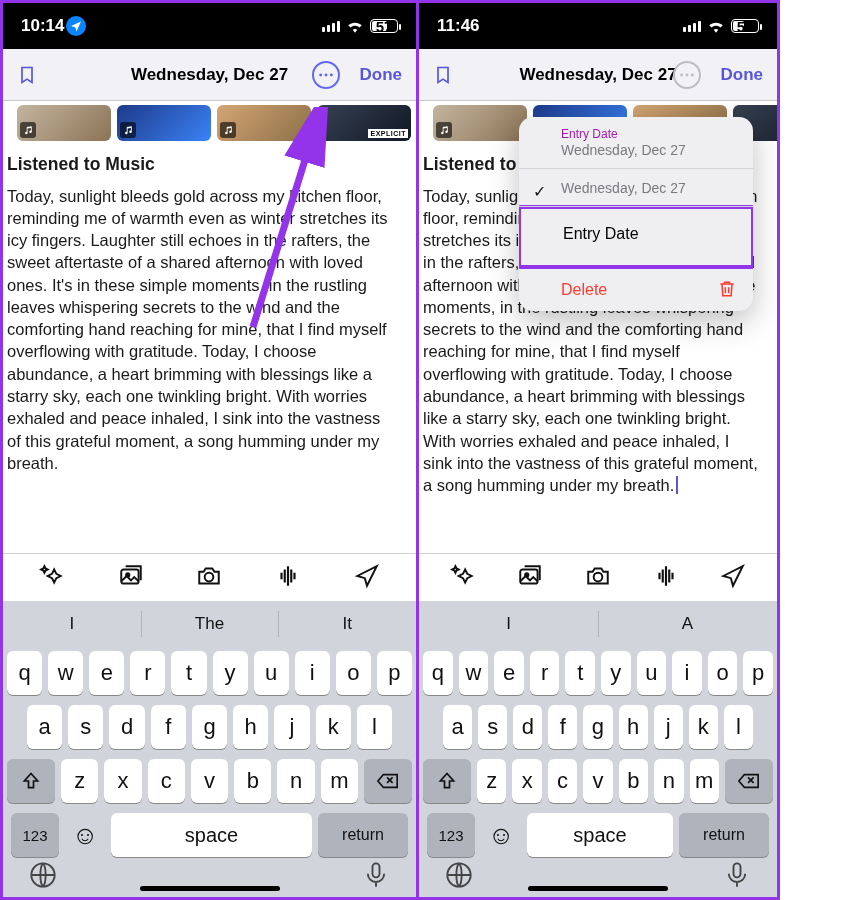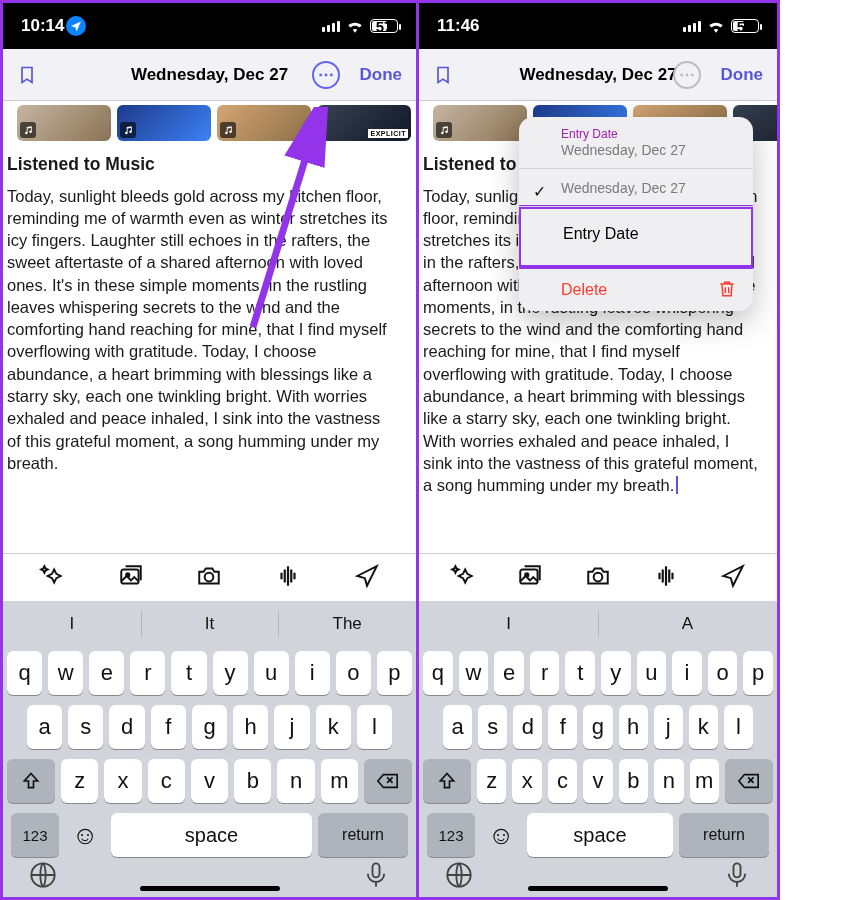--- a/index.html
+++ b/index.html
@@ -289,22 +289,22 @@
           <path d="M3 12v0M6 9v6M9 6v12M12 3v18M15 6v12M18 9v6M21 12v0"></path>
         </svg></span>
     <span class="tool-btn"><svg viewBox="0 0 24 24" fill="none" stroke="#111" stroke-width="1.8">
           <path d="M3 12l18-9-9 18-2-7-7-2z"></path>
         </svg></span>
   </div>
 
   <div class="keyboard">
     <div class="predict-row">
       <div class="predict-cell">I</div>
+      <div class="predict-cell">The</div>
       <div class="predict-cell">It</div>
-      <div class="predict-cell">The</div>
     </div>
     <div class="key-rows">
       <div class="key-row r1">
         <div class="key">q</div>
         <div class="key">w</div>
         <div class="key">e</div>
         <div class="key">r</div>
         <div class="key">t</div>
         <div class="key">y</div>
         <div class="key">u</div>

